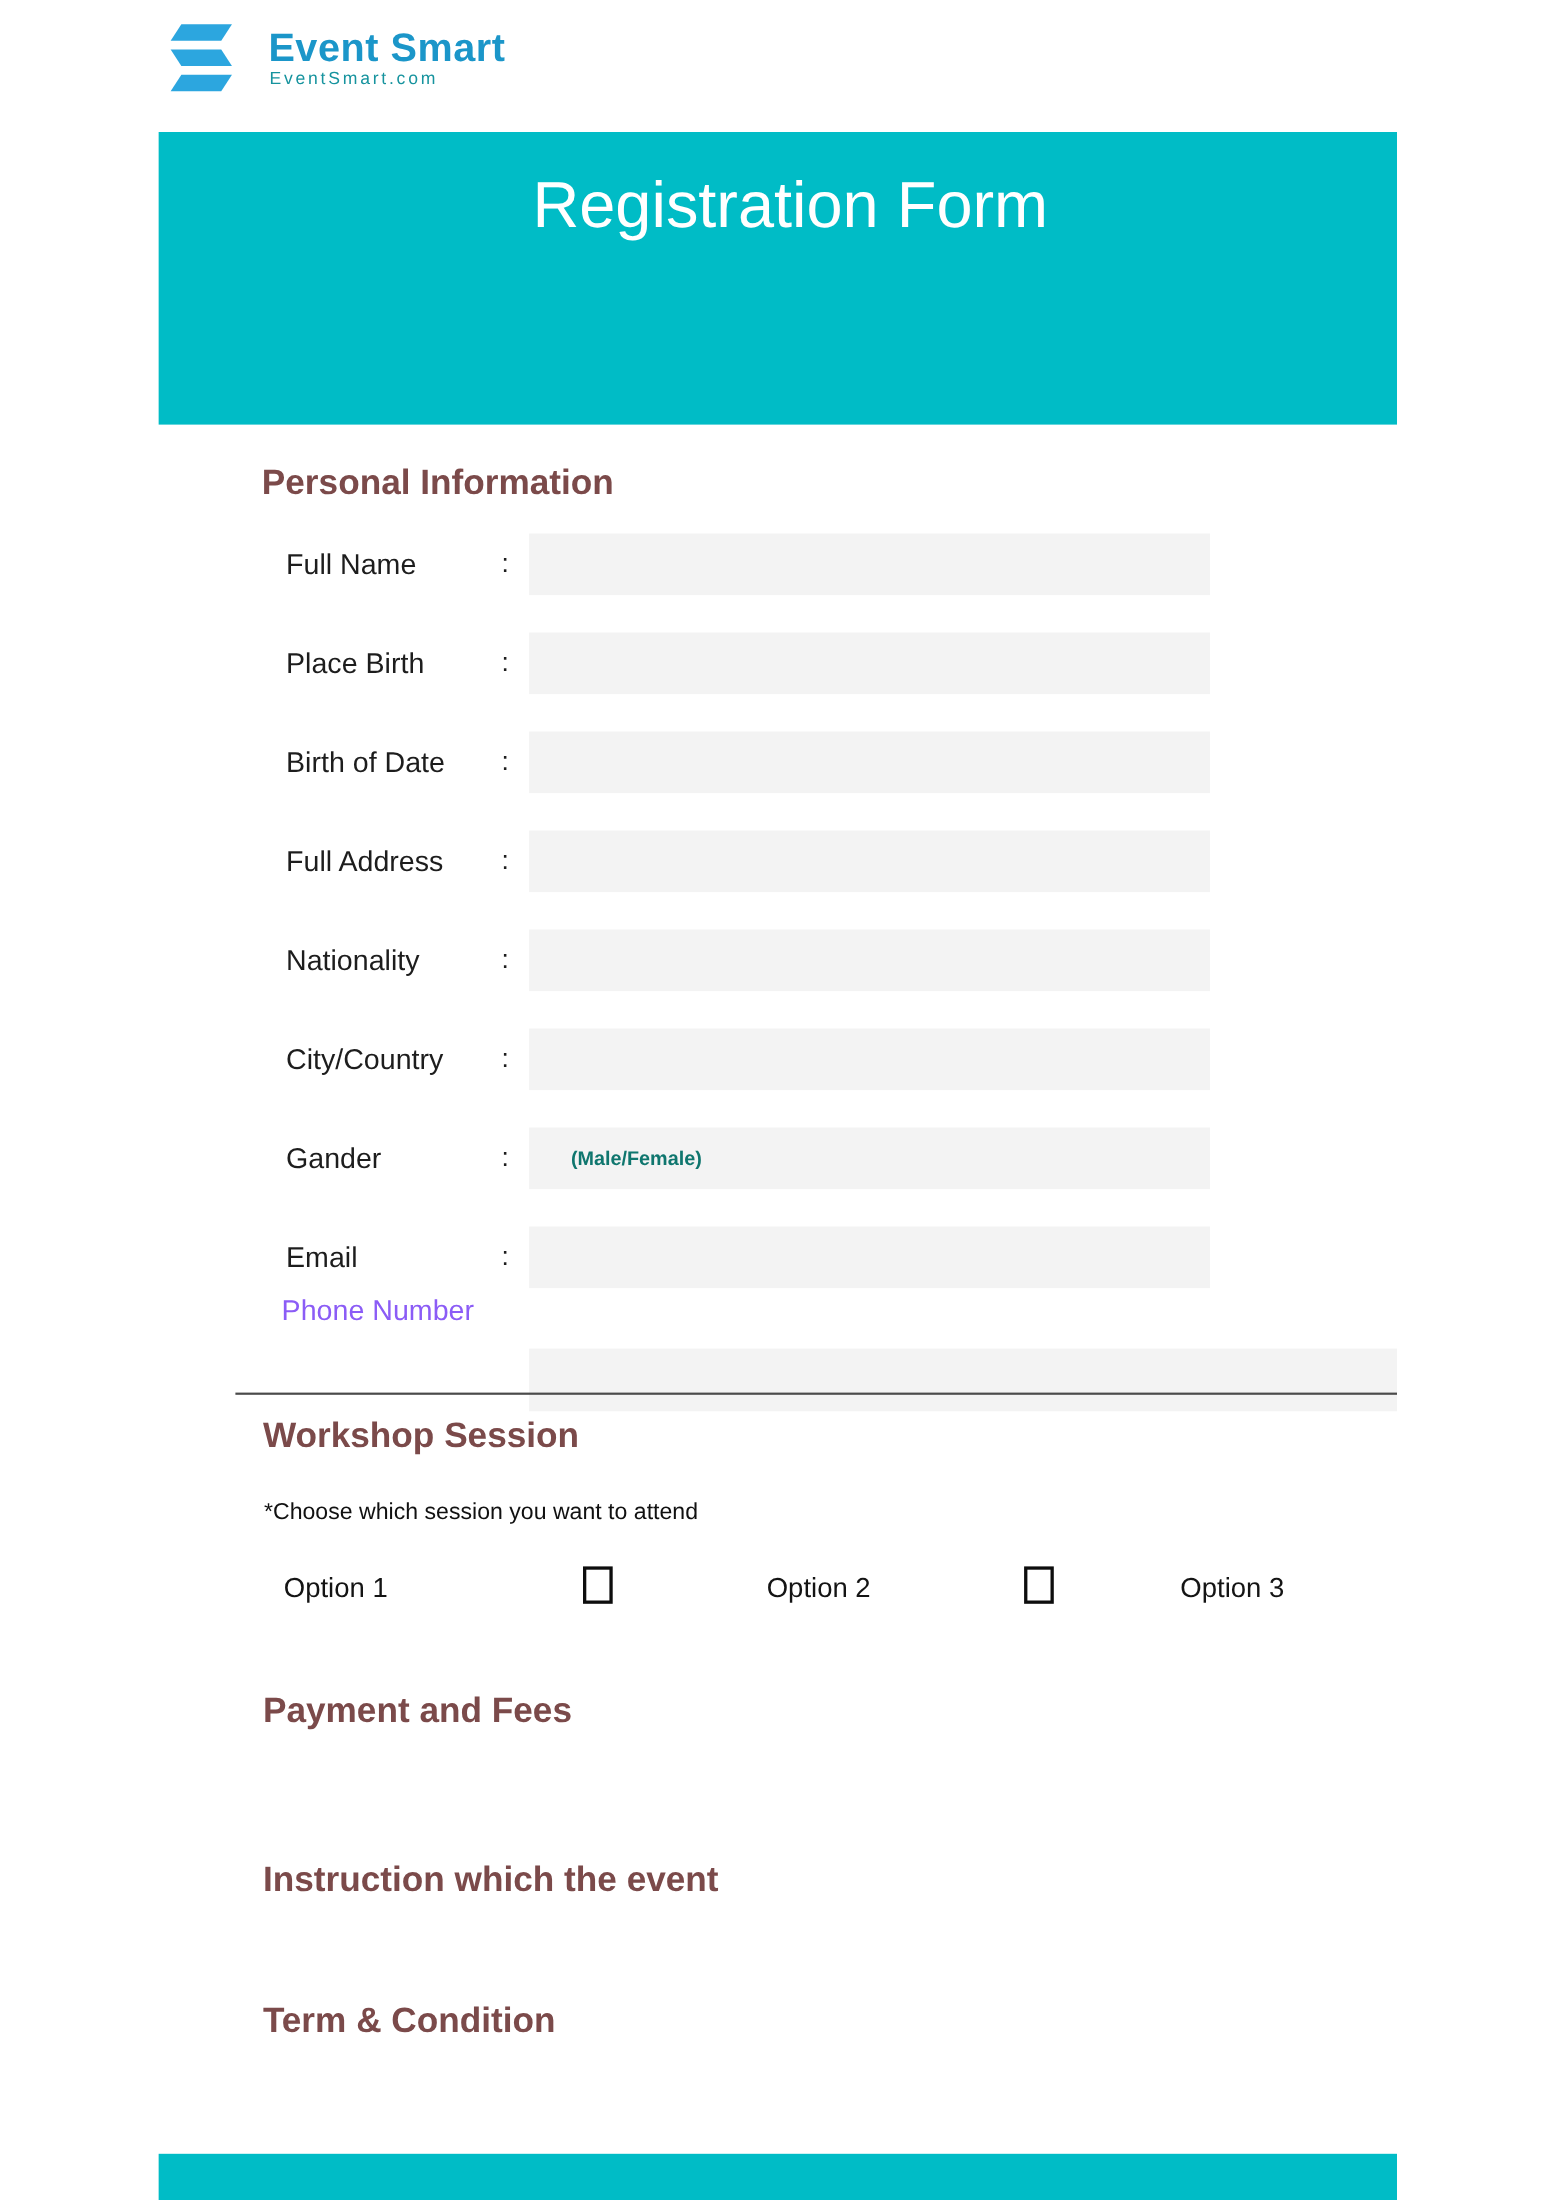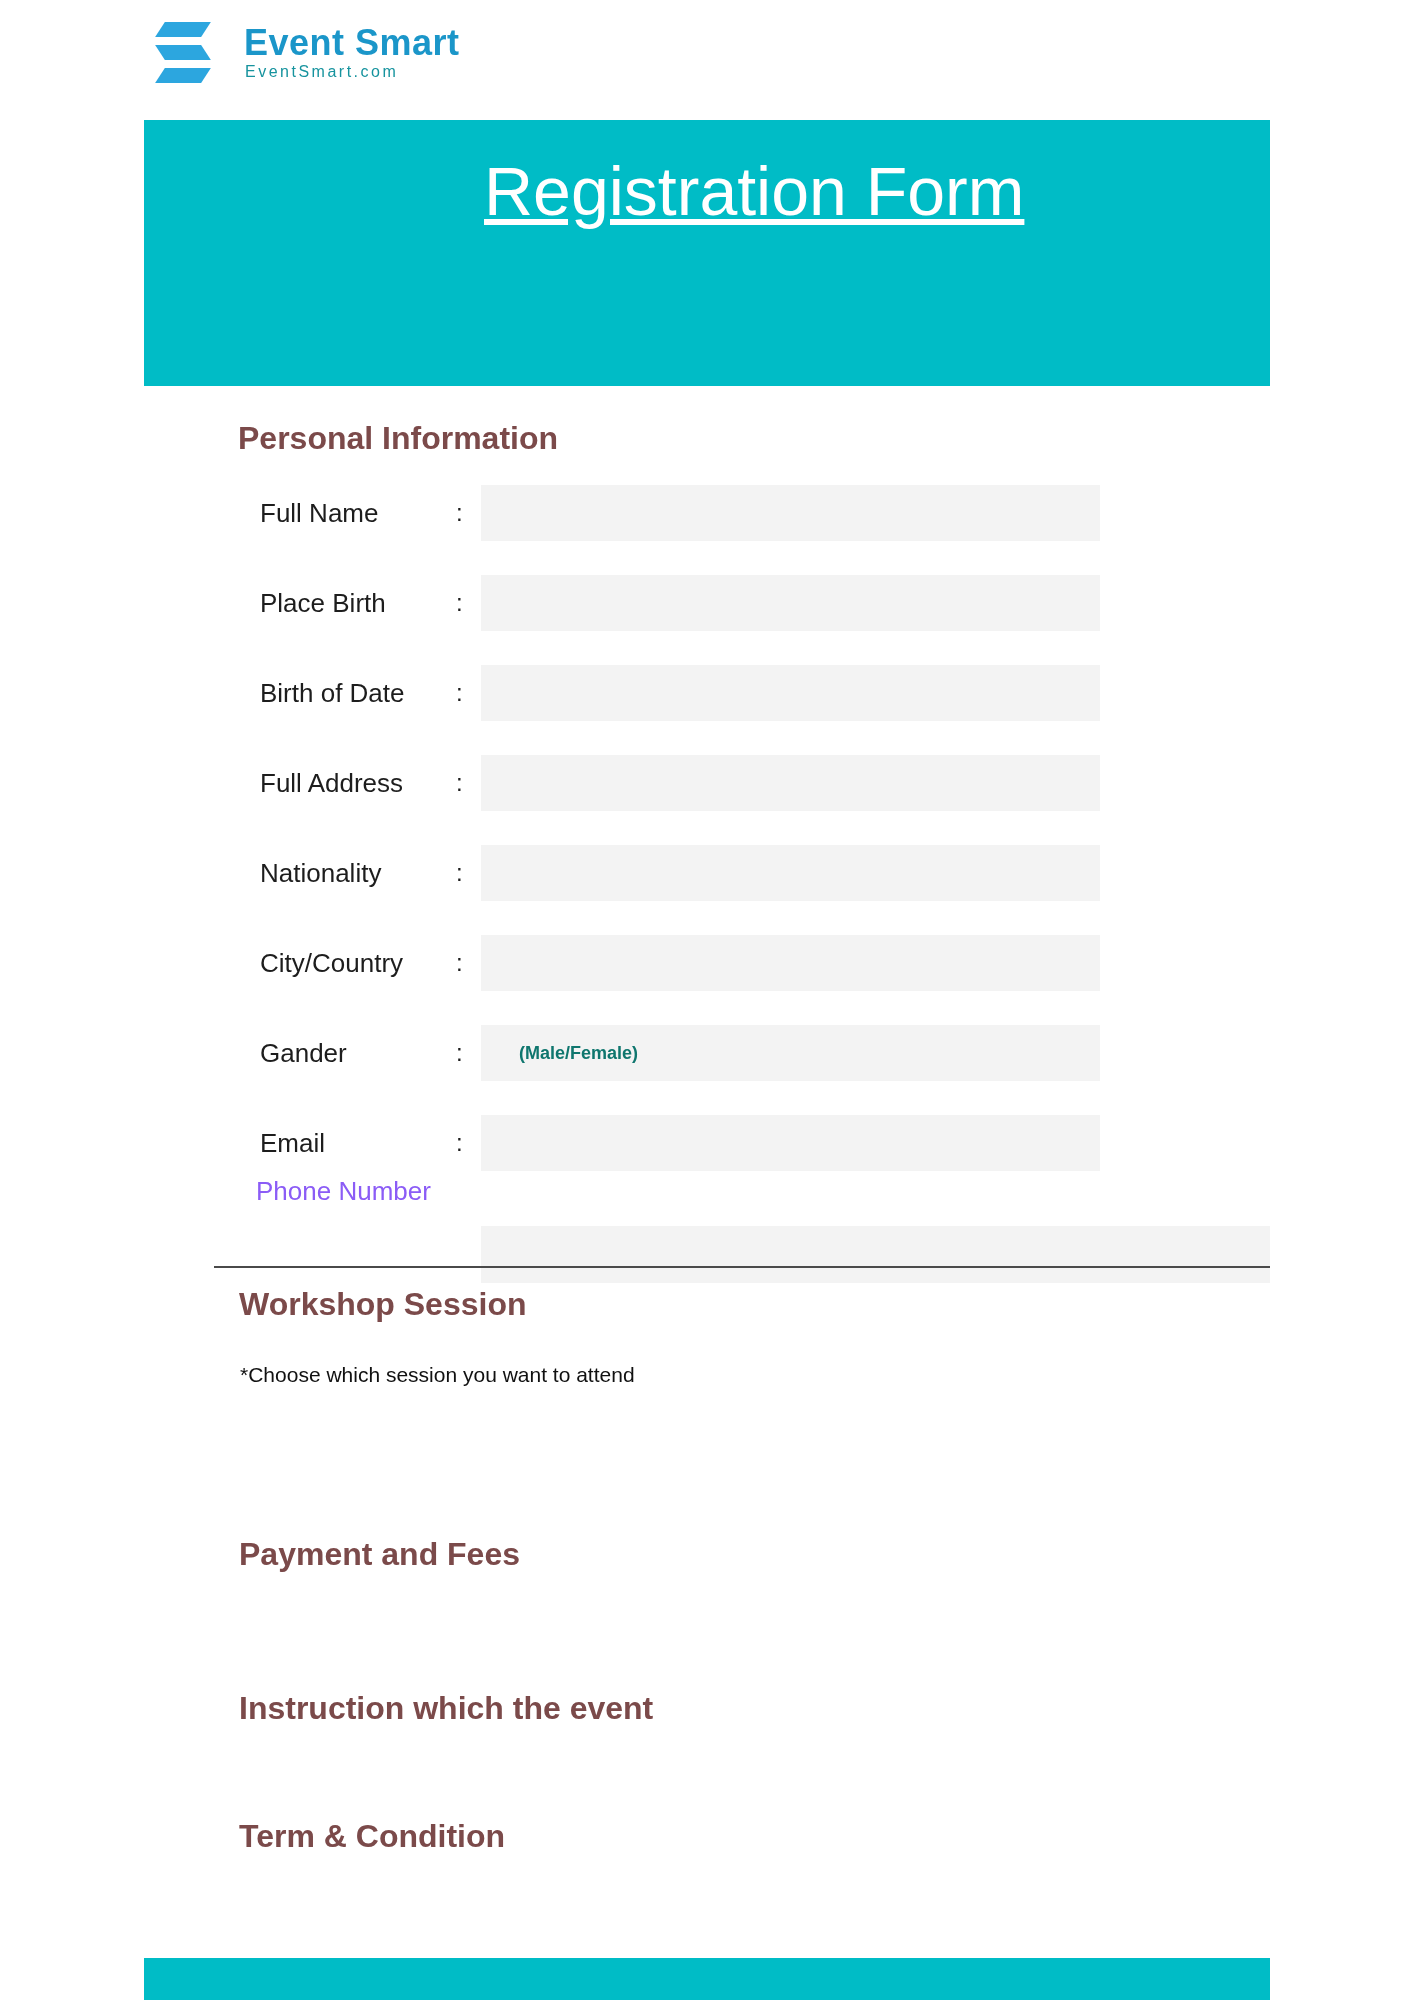--- a/index.html
+++ b/index.html
@@ -21,21 +21,21 @@
     font-size:36px; font-weight:bold; color:#1B96C9; letter-spacing:0.5px;
   }
   .brand-site {
     position:absolute; left:101px; top:63px;
     font-size:16px; color:#16939E; letter-spacing:2.5px;
   }
   
   .banner { position:absolute; left:0; top:120px; width:100%; height:266px; background:#00BCC6; }
   .banner-title {
     position:absolute; left:340px; top:32px;
-    font-size:68px; font-weight:300; color:#ffffff; letter-spacing:0px;text-decoration:underline;
+    font-size:59px; font-weight:300; color:#ffffff; letter-spacing:0px;
   }
   .banner-subtitle {
     position:absolute; left:343px; top:120px;
     font-size:29px; font-weight:400; color:#ffffff; letter-spacing:14px;
   }
   
   .sec-heading { position:absolute; font-size:32px; font-weight:bold; color:#7B4A4A; }
   .h-personal    { left:94px; top:420px; }
   .h-workshop    { left:95px;  top:1286px; }
   .h-payment     { left:95px;  top:1536px; }
@@ -168,20 +168,28 @@
     </div>
   </div>
 
   <div class="phone-label">Phone Number</div>
   <div class="phone-box"></div>
   <div class="divider"></div>
 
   <div class="sec-heading h-workshop">Workshop Session</div>
   <div class="workshop-note">*Choose which session you want to attend</div>
 
+  <div class="options">
+    <span class="opt-label ol-1">Option 1</span>
+    <span class="opt-box ob-1"></span>
+    <span class="opt-label ol-2">Option 2</span>
+    <span class="opt-box ob-2"></span>
+    <span class="opt-label ol-3">Option 3</span>
+    <span class="opt-box ob-3"></span>
+  </div>
 
   <div class="sec-heading h-payment">Payment and Fees</div>
   <div class="sec-heading h-instruction">Instruction which the event</div>
   <div class="sec-heading h-terms">Term &amp; Condition</div>
 
   <div class="footer-bar"></div>
 
 </div>
 
 </body></html>

